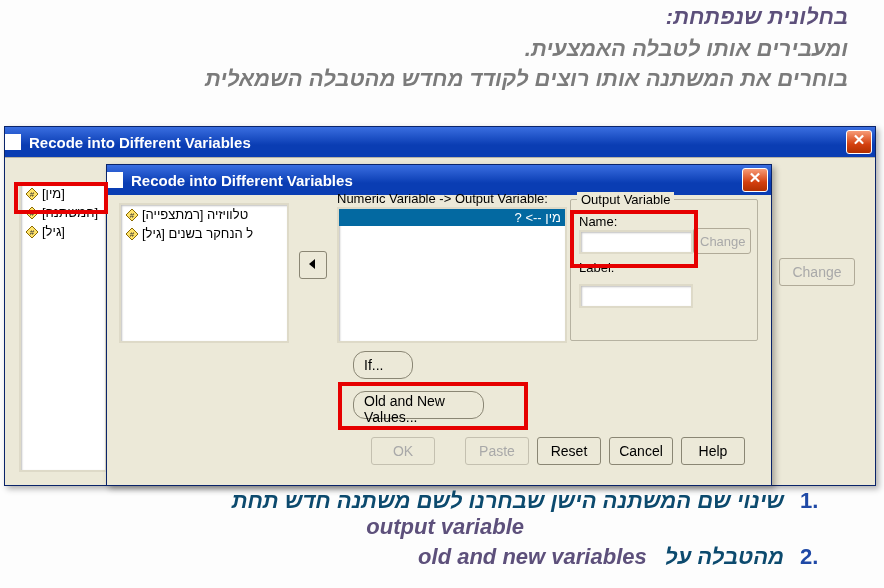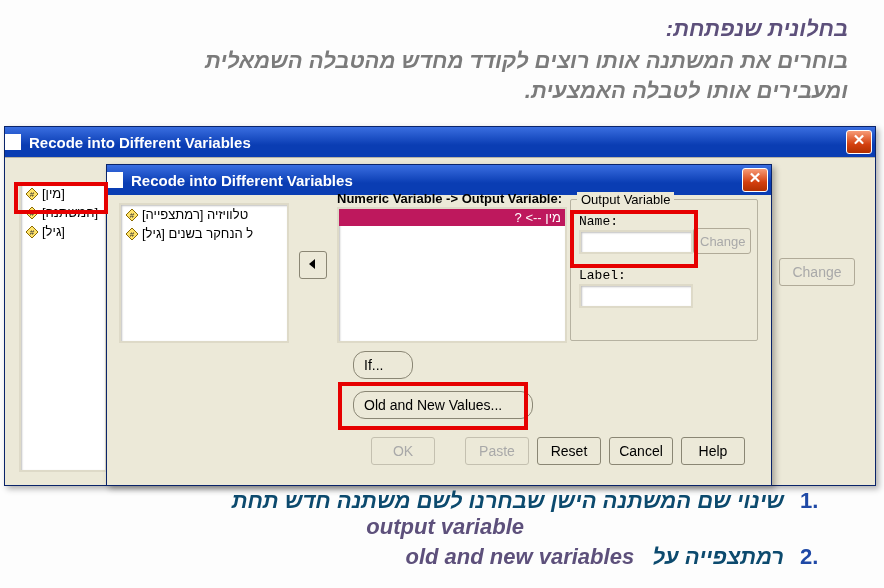--- a/index.html
+++ b/index.html
@@ -20,21 +20,20 @@
     left: 50px;
     text-align: right;
     direction: rtl;
   }
   #intro .line1 {
     color: #5d507b;
     font-weight: bold;
     font-style: italic;
     font-size: 22px;
     margin-bottom: 4px;
-    margin-top: 12px;
   }
   #intro .line23 {
     color: #7b7b7b;
     font-weight: bold;
     font-style: italic;
     font-size: 22px;
     line-height: 30px;
   }
 
   
@@ -178,32 +177,31 @@
     justify-content: center;
   }
   .movebtn svg { width: 12px; height: 12px; }
 
   
   .iolabel {
     position: absolute;
     left: 230px;
     top: -4px;
     font-size: 13px;
-    font-weight: bold;
   }
   .iobox {
     position: absolute;
     left: 230px; top: 12px;
     width: 226px; height: 132px;
     background: #fff;
     border: 2px solid #dedac8;
     box-shadow: inset 1px 1px 2px rgba(0,0,0,.25);
   }
   .iobox .selrow {
-    background: #be185d;
+    background: #0369a1;
     color: #fff;
     font-size: 13px;
     padding: 1px 4px;
     direction: rtl;
     text-align: right;
   }
 
   
   .outgrp {
     position: absolute;
@@ -219,24 +217,23 @@
     top: -8px;
     left: 6px;
     background: #ece9d8;
     padding: 0 4px;
     font-size: 13px;
   }
   .outgrp .fldlabel {
     position: absolute;
     left: 8px;
     font-size: 13px;
-    font-family: Liberation Mono, monospace;
   }
   .outgrp .nl { top: 14px; }
-  .outgrp .ll { top: 68px; }
+  .outgrp .ll { top: 60px; }
   .outgrp input.txt {
     position: absolute;
     left: 8px;
     width: 104px;
     height: 20px;
     border: 2px solid #dedac8;
     box-shadow: inset 1px 1px 2px rgba(0,0,0,.25);
     font-size: 13px;
     padding: 0 3px;
   }
@@ -258,21 +255,21 @@
   .btn {
     position: absolute;
     border: 1px solid #8a8674;
     background: #ece9d8;
     font-family: Tahoma, Arial, sans-serif;
     font-size: 14px;
     border-radius: 12px;
     height: 28px;
   }
   .ifbtn { left: 246px; top: 156px; width: 60px; text-align: left; padding-left: 10px; }
-  .onvbtn { left: 246px; top: 196px; width: 180px; text-align: left; padding-left: 10px; }
+  .onvbtn { left: 246px; top: 196px; width: 131px; text-align: left; padding-left: 10px; }
 
   .btnrow {
     position: absolute;
     left: 242px;
     top: 242px;
     display: flex;
     gap: 8px;
   }
   .btnrow .b {
     width: 64px; height: 28px;
@@ -323,22 +320,22 @@
     unicode-bidi: embed;
     font-style: italic;
   }
 </style>
 </head>
 <body>
 
 <div id="intro">
   <div class="line1">בחלונית שנפתחת:</div>
   <div class="line23">
+    <div>ומעבירים אותו לטבלה האמצעית.</div>
     <div>בוחרים את המשתנה אותו רוצים לקודד מחדש מהטבלה השמאלית</div>
-    <div>ומעבירים אותו לטבלה האמצעית.</div>
   </div>
 </div>
 
 <div id="stage">
 
   <div id="winBack" class="win">
     <div class="titlebar">
       <span class="sysicon"></span>
       <span>Recode into Different Variables</span>
       <span class="closebtn">✕</span>
@@ -448,17 +445,17 @@
 
 <div id="steps">
   <div class="step">
     <span class="num">.1</span>
     <span class="ghost">שינוי שם המשתנה הישן שבחרנו לשם משתנה חדש תחת</span>
     <br>
     <span class="eng" style="padding-right:260px;">output variable</span>
   </div>
   <div class="step">
     <span class="num">.2</span>
-    <span class="ghost">רמתצפייה על</span>
+    <span class="ghost">מהטבלה על</span>
     &nbsp;
     <span class="eng">old and new variables</span>
   </div>
 </div>
 
 </body></html>

